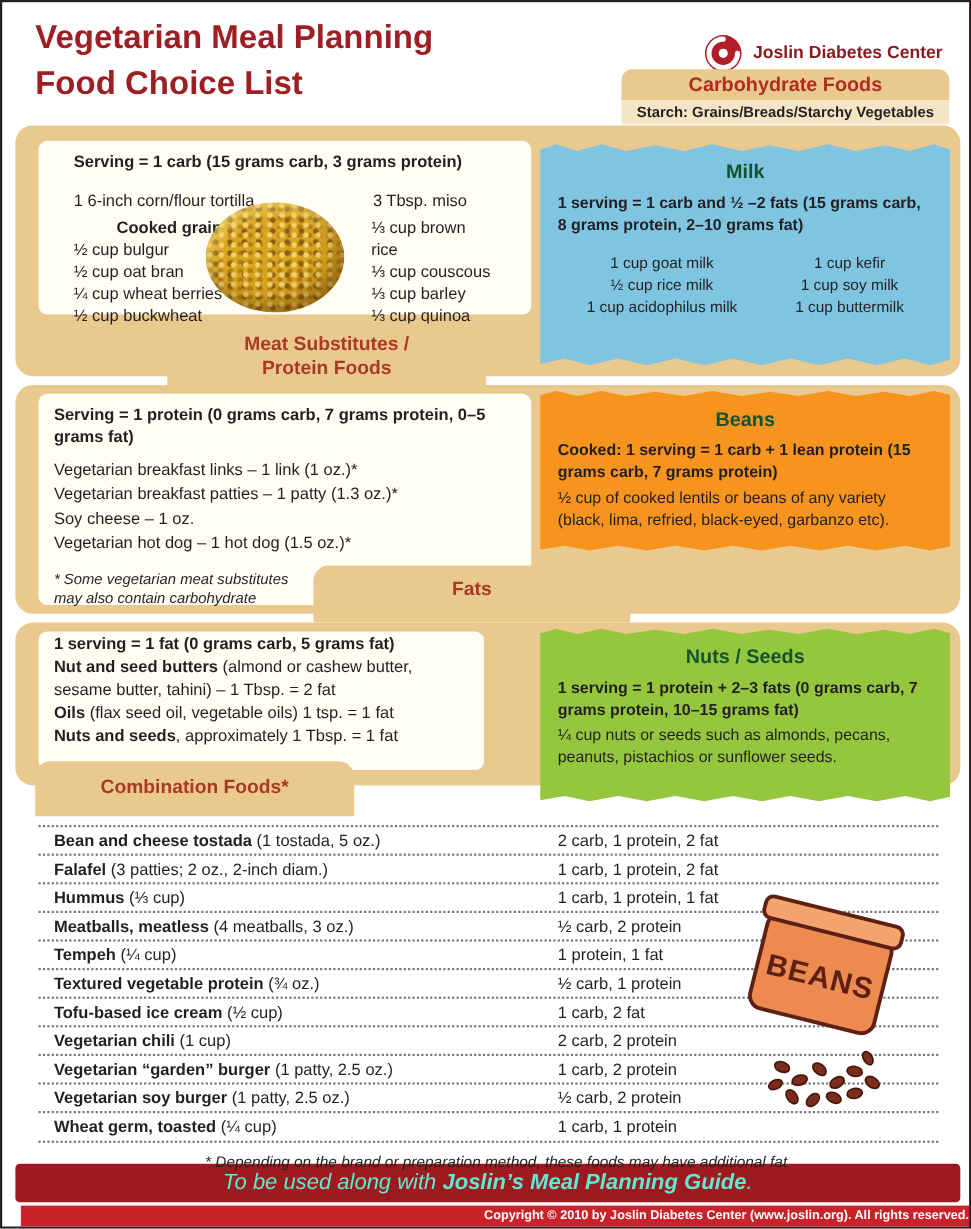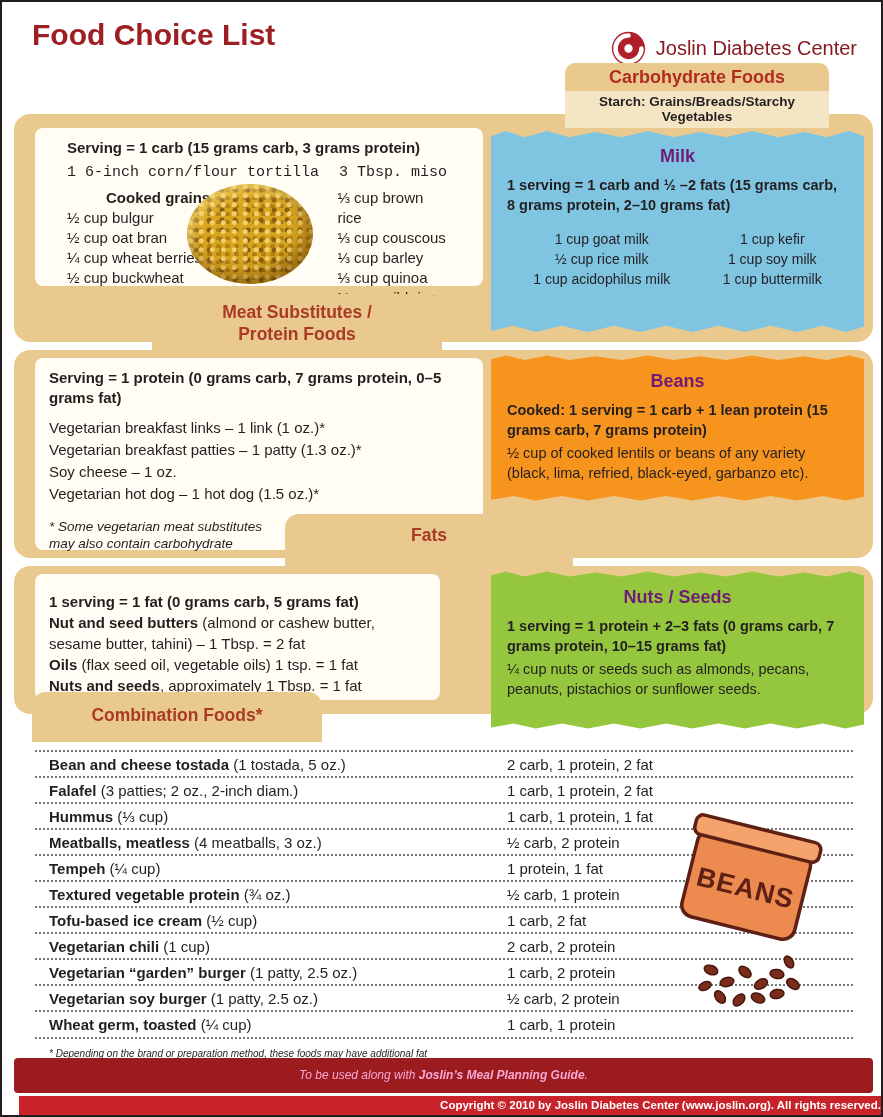--- a/index.html
+++ b/index.html
@@ -12,23 +12,23 @@
   }
 
   
   .title{
     position:absolute; left:30px; top:12px;
     font-size:30px; font-weight:bold; line-height:41px;
     color:var(--title-red,#9e1f23);
   }
   .logo{ position:absolute; right:24px; top:28px; display:flex; align-items:center; gap:9px; }
   .logo-icon svg{ width:37px; height:37px; display:block; }
-  .logo-text{ font-size:20px; font-weight:normal; color:#871b21; white-space:nowrap; }
-
-  .carb-banner{ position:absolute; left:563px; top:61px; width:264px; z-index:3; }
+  .logo-text{ font-size:16px; font-weight:bold; color:#871b21; white-space:nowrap; }
+
+  .carb-banner{ position:absolute; left:563px; top:61px; width:298px; z-index:3; }
   .carb-title{
     background:var(--tan,#eac98f); border-radius:10px 10px 0 0; color:#b02c20;
     font-weight:bold; font-size:18px; text-align:center; padding:4px 0 3px;
   }
   .carb-sub{
     background:var(--tan-light,#f4e6c4); font-weight:bold; font-size:13.5px;
     text-align:center; padding:3px 0 4px;
   }
 
   
@@ -45,86 +45,87 @@
   .protein-tab{ left:150px; top:292px; width:290px; height:56px; padding-top:7px; line-height:22px; }
   .fats-tab{ left:283px; top:512px; width:288px; height:52px; padding-top:11px; }
   .combo-tab{ left:30px; top:690px; width:290px; height:50px; padding-top:13px; }
 
   
   .whitebox{ position:absolute; background:#fffdf4; border-radius:8px; font-size:15px; z-index:2; }
   .starch-box{ left:33px; top:126px; width:448px; height:158px; padding:10px 32px; }
   .serving{ font-weight:bold; line-height:20px; }
   .two-col{ display:flex; }
   .two-col .cL{ width:272px; }
-  .row1{ margin-top:4px; line-height:21px;font-family:Liberation Mono, monospace; }
+  .row1{ margin-top:14px; line-height:21px; }
   .grain-cols{ margin-top:5px; line-height:20px; }
   .grain-cols .bold{ font-weight:bold;margin-left:39px; }
   .grains{
     position:absolute; left:152px; top:56px; width:126px; height:100px; border-radius:50%;
     background-color:#d8a51f;
     background-image:
       radial-gradient(circle at 30% 30%, #f3d06a 2px, transparent 3px),
       radial-gradient(circle at 70% 60%, #8a5c10 2px, transparent 3px),
       radial-gradient(circle at 50% 80%, #b27f15 2px, transparent 3px);
     background-size: 11px 9px, 13px 10px, 9px 8px;
     box-shadow: inset -7px -9px 16px rgba(90,50,0,.5), inset 5px 7px 12px rgba(255,230,140,.55);
     z-index:3;
   }
 
   .protein-box{ left:33px; top:356px; width:448px; height:192px; padding:10px 14px; }
   .plist{ margin-top:9px; line-height:22px; }
   .pfoot{ margin-top:13px; font-style:italic; font-size:13.5px; line-height:17px; }
 
-  .fats-box{ left:33px; top:572px; width:405px; height:126px; padding:17px 14px; }
+  .fats-box{ left:33px; top:572px; width:405px; height:126px; padding:1px 14px; }
   .fline{ line-height:21px; }
 
   
   .colorbox{
     position:absolute; left:489px; width:373px; padding:14px 16px 0; z-index:3;
     clip-path:polygon(0% 3.5%, 4% 1%, 9% 4%, 15% 1%, 21% 4%, 28% 1.5%, 35% 4%, 42% 1%, 49% 4%, 56% 1.5%, 63% 4%, 70% 1%, 77% 4%, 84% 1.5%, 90% 4%, 96% 1%, 100% 3.5%, 100% 96.5%, 95% 99%, 89% 96%, 82% 99%, 75% 96%, 68% 99%, 61% 96%, 54% 99%, 47% 96%, 40% 99%, 33% 96%, 26% 99%, 19% 96%, 12% 99%, 6% 96%, 0% 98.5%);
   }
   .milk{ top:127px; height:205px; background:var(--milk-blue,#7fc5e2); }
   .beansbox{ top:352px; height:148px; background:var(--beans-orange,#f7941e); }
   .nutsbox{ top:568px; height:160px; background:var(--nuts-green,#95c73e); }
-  .box-title{ text-align:center; font-weight:bold; font-size:18px; color:#701a75; margin-top:3px; }
+  .box-title{ text-align:center; font-weight:bold; font-size:18px; color:#14532d; margin-top:3px; }
   .box-serving{ font-weight:bold; font-size:14.5px; line-height:20px; margin-top:8px; }
   .box-desc{ font-size:14.5px; line-height:20px; margin-top:3px; }
   .milk-cols{ display:flex; justify-content:space-around; margin-top:14px; font-size:14px; line-height:20px; text-align:center; }
 
   
   .combo-table{ position:absolute; left:33px; top:748px; width:818px; font-size:15px; z-index:2; }
   .combo-row{
     display:grid; grid-template-columns:458px 1fr;
     border-top:2px dotted #77787b; padding:4px 0 3px 14px;
   }
   .combo-footnote{
     border-top:2px dotted #77787b; margin-top:1px; padding:9px 0 0 14px;
-    font-style:italic; font-size:10px;
+    font-style:italic; font-size:14px;text-align:center;
   }
   .beans-bag{ position:absolute; left:663px; top:810px; width:172px; height:198px; z-index:5; }
   .beans-bag svg{ width:100%; height:100%; display:block; }
 
   
   .footer-note{
     position:absolute; left:12px; top:1056px; width:859px; height:35px;
     background:var(--footer-maroon,#9b1b1f); border-radius:4px;
-    color:#f9a8d4; font-style:italic; font-size:12px; text-align:center; line-height:35px;
+    color:#5eead4; font-style:italic; font-size:20px; text-align:center; line-height:35px;
   }
   .copyright{
     position:absolute; left:17px; right:0; top:1094px; height:36px;
     background:var(--footer-red,#c8232a); color:#fff; font-size:11.5px;
     text-align:right; line-height:19px; font-weight:bold;
   }
 </style>
 </head>
 <body>
 
 <div class="page">
 
   <div class="title">
+    <div>Vegetarian Meal Planning</div>
     <div>Food Choice List</div>
   </div>
 
   <div class="logo">
     <span class="logo-icon">
       <svg viewBox="0 0 40 40" aria-hidden="true">
         <circle cx="20" cy="20" r="18" fill="#b01e28"></circle>
         <path d="M20 6 A14 14 0 1 0 34 20" fill="none" stroke="#ffffff" stroke-width="5" stroke-linecap="round"></path>
         <circle cx="20" cy="20" r="4.5" fill="#ffffff"></circle>
       </svg>

